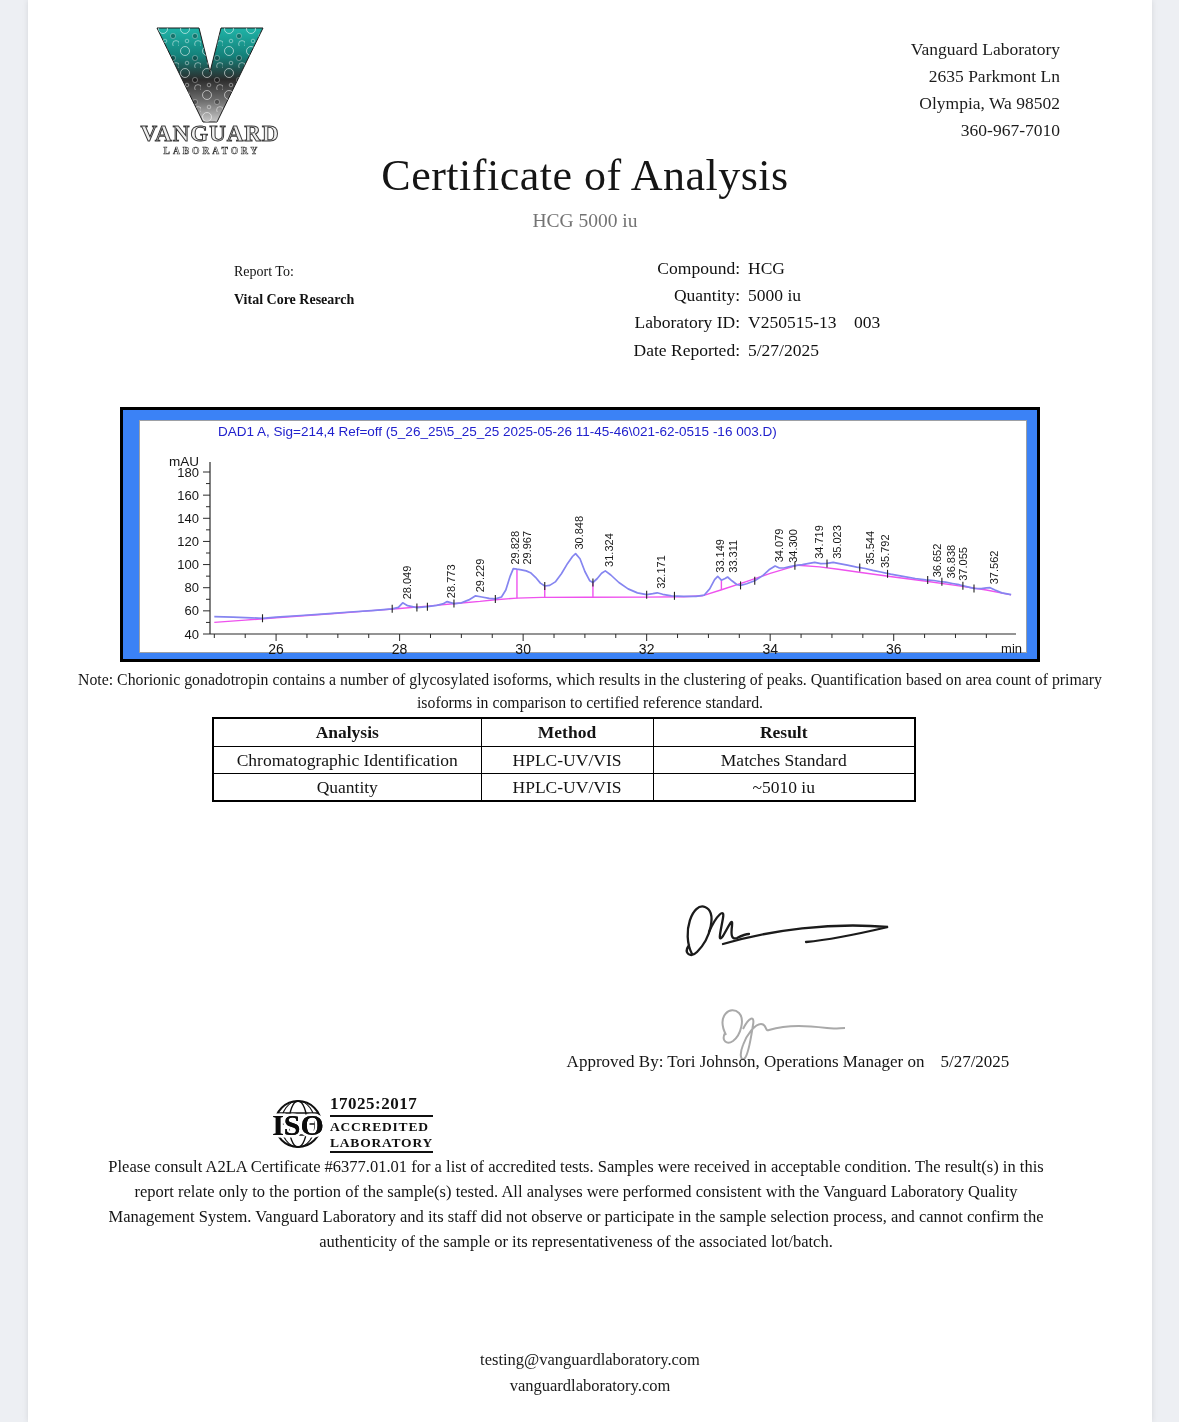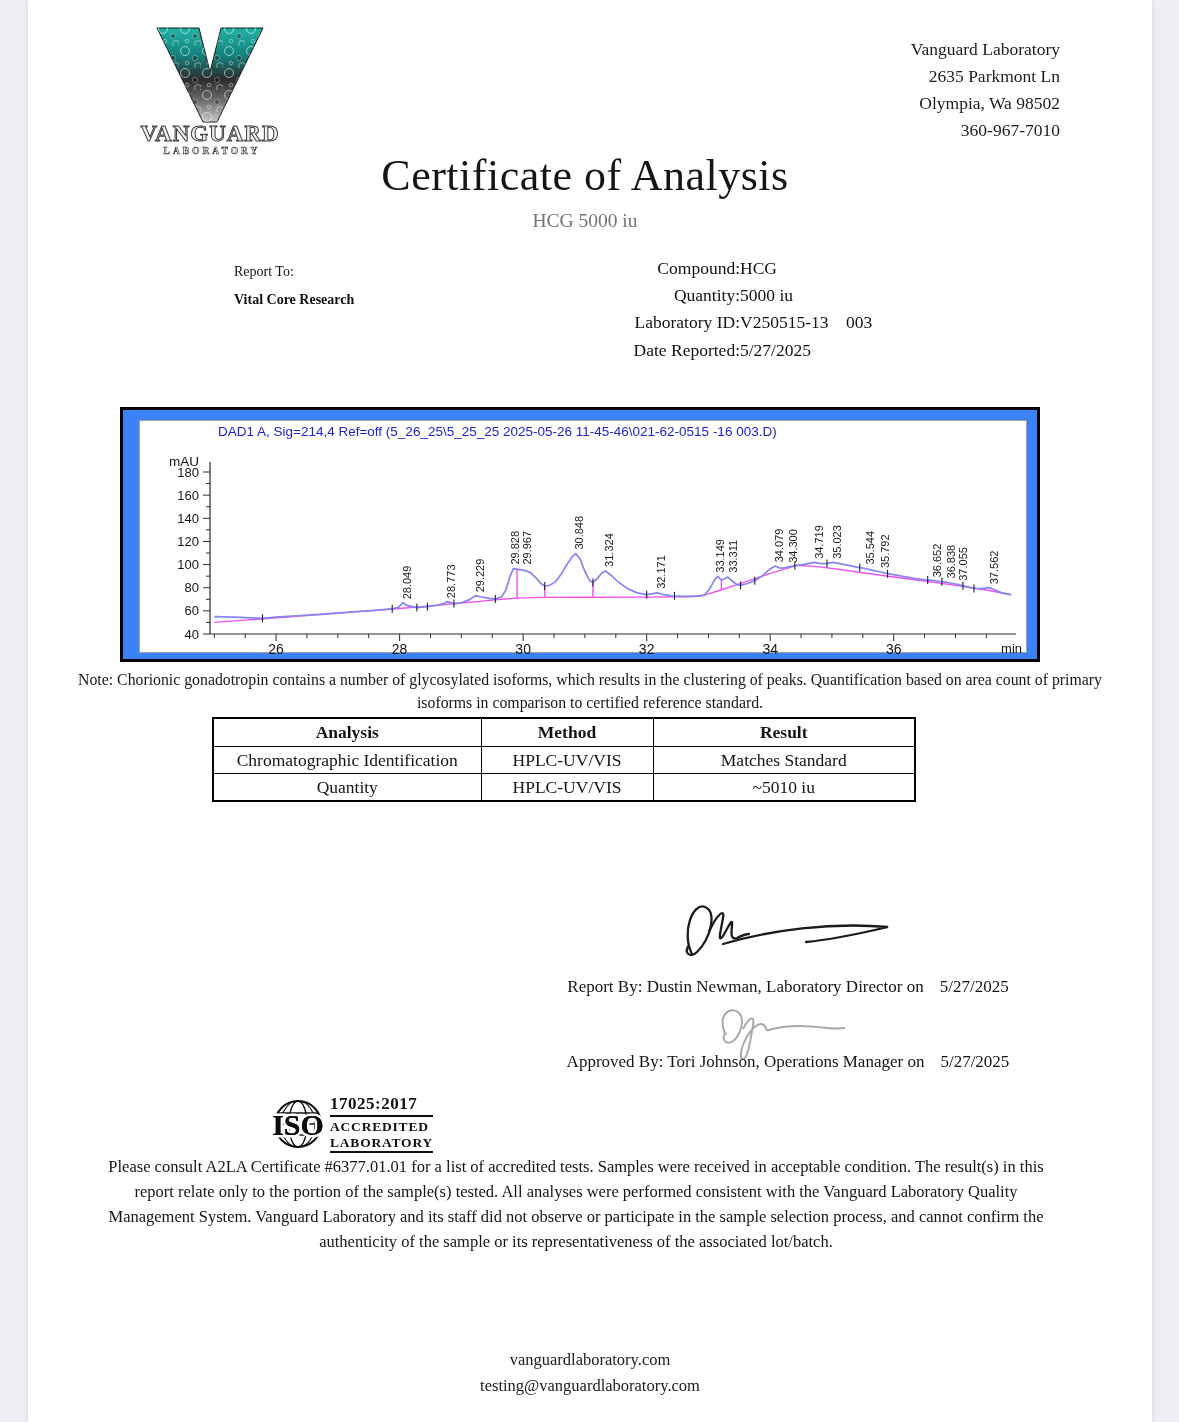--- a/index.html
+++ b/index.html
@@ -25,21 +25,21 @@
   .title-wrap{position:absolute;left:0;top:150px;width:1114px;text-align:center;}
   .doc-title{font-size:44px;font-weight:400;letter-spacing:0.5px;color:#151515;}
   .doc-subtitle{font-size:19.5px;margin-top:9px;color:#737373;}
 
   
   .report-to{position:absolute;left:190px;top:258px;font-size:14px;line-height:28px;margin-left:16px;}
   .report-to .name{font-weight:bold;}
   .details{position:absolute;left:430px;top:258px;width:600px;font-size:17.5px;}
   .details .row{display:flex;height:27.2px;align-items:baseline;}
   .details .lbl{flex:0 0 282px;text-align:right;}
-  .details .val{white-space:pre;}
+  .details .val{margin-left:8px;white-space:pre;}
 
   
   .figure{
     position:absolute;left:92px;top:407px;width:914px;height:249px;
     border:3px solid #000;background:#3b82f6;
   }
   .fig-inner{
     position:absolute;left:16px;top:10px;right:10px;bottom:6px;
     border:1px solid #9da0a5;background:#fff;
   }
@@ -307,23 +307,20 @@
       </tbody>
   </table>
 
   <svg class="sig1" width="230" height="75" viewBox="0 0 230 75">
     <g fill="none" stroke="#1b1b1b" stroke-width="2.3" stroke-linecap="round">
       <path d="M16,58 C5,36 17,6 29,11 C41,16 35,42 21,56 C15,62 7,58 13,49"></path>
       <path d="M33,36 C41,18 49,12 47,22 C45,34 41,48 47,40 C53,30 57,20 56,30 C55,38 55,44 61,42 C65,40 69,38 73,38"></path>
       <path d="M47,48 C95,34 155,26 212,31 C182,38 152,44 130,46"></path>
     </g>
   </svg>
-  <div class="sign-line line-report">
-    <span>Report By: Dustin Newman, Laboratory Director on</span><span class="date">5/27/2025</span>
-  </div>
 
   <svg class="sig2" width="150" height="58" viewBox="0 0 150 58">
     <g fill="none" stroke="#a9a9a9" stroke-width="2">
       <path d="M18,32 C8,12 23,2 31,10 C37,16 33,32 25,38 C19,42 13,38 17,30"></path>
       <path d="M35,26 C41,14 47,12 45,22 C43,34 41,50 37,55 C33,59 31,52 35,42 C39,31 47,21 53,21 C59,21 57,29 61,27 C81,21 101,23 119,25 C126,26 132,25 137,25"></path>
     </g>
   </svg>
   <div class="sign-line line-approve">
     <span>Approved By: Tori Johnson, Operations Manager on</span><span class="date">5/27/2025</span>
   </div>
@@ -347,17 +344,17 @@
   </div>
 
   <div class="disclaimer">
       <div>Please consult A2LA Certificate #6377.01.01 for a list of accredited tests. Samples were received in acceptable condition. The result(s) in this</div>
       <div>report relate only to the portion of the sample(s) tested. All analyses were performed consistent with the Vanguard Laboratory Quality</div>
       <div>Management System. Vanguard Laboratory and its staff did not observe or participate in the sample selection process, and cannot confirm the</div>
       <div>authenticity of the sample or its representativeness of the associated lot/batch.</div>
     </div>
 
   <div class="footer">
+      <div>testing@vanguardlaboratory.com</div>
       <div>vanguardlaboratory.com</div>
-      <div>testing@vanguardlaboratory.com</div>
     </div>
 
 </div>
 
 </body></html>

